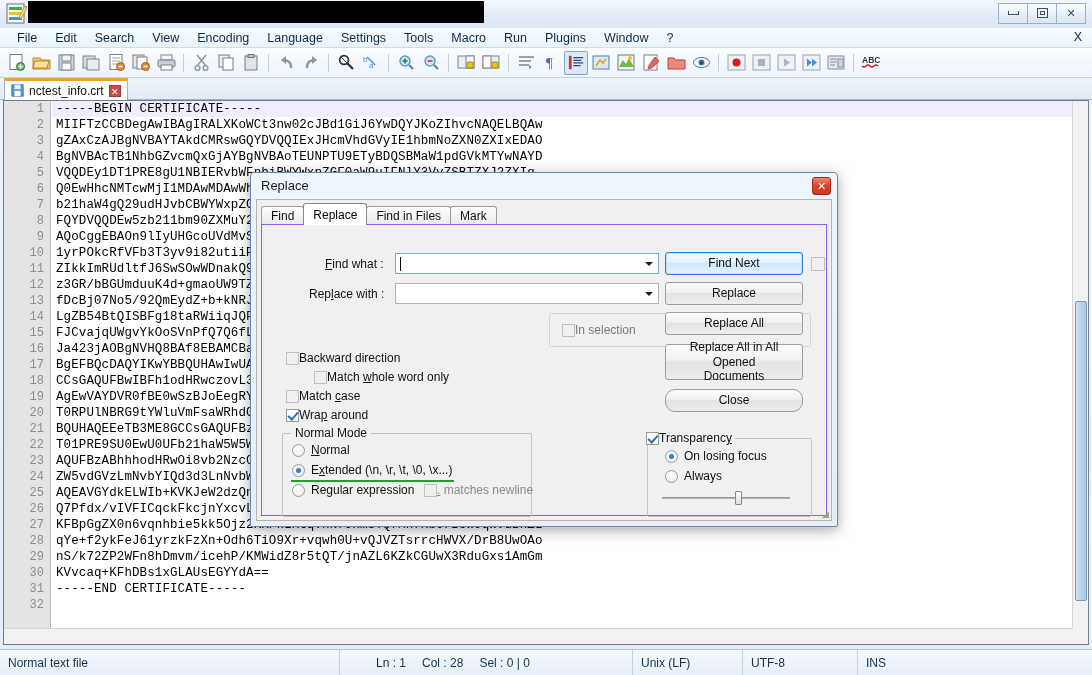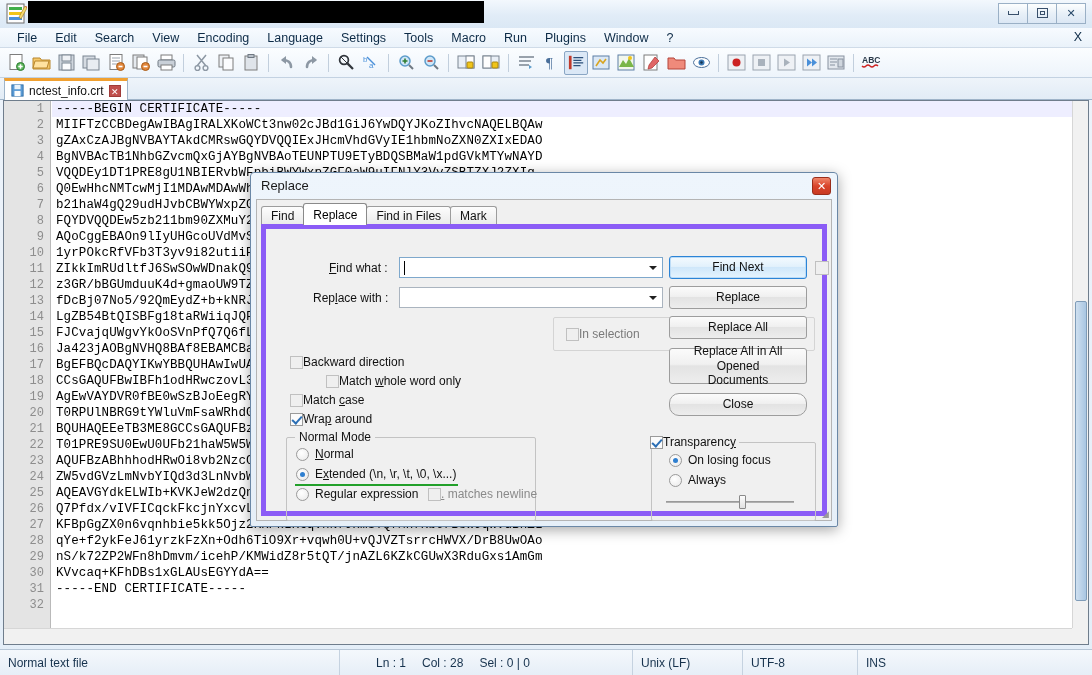--- a/index.html
+++ b/index.html
@@ -179,21 +179,21 @@
     margin-right:-1px; line-height:19px;
     border-radius:3px 3px 0 0;
     margin-top:18px;
   }
   .dtab.active {
     height:22px; line-height:22px; background:#ffffff; color:#000;
     border-color:#8a8a8a; z-index:3; position:relative;
   }
   .tabpane {
     position:absolute; left:4px; top:24px; right:4px; bottom:4px;
-    background:#f0f0f0; border:5px solid #8b5cf6;text-decoration:underline;
+    background:#f0f0f0; border:1px solid #8b5cf6;text-decoration:underline;
   }
 
   .lbl { position:absolute; font-size:12px; color:#111; }
   .lbl u { text-decoration:underline; }
 
   .combo {
     position:absolute; height:21px; background:#fff;
     border:1px solid #7ea8cc;
     display:flex; align-items:center;
   }
@@ -684,21 +684,21 @@
           <span>Replace All in All Opened Documents</span>
         </div>
         <div class="btn" style="left:403px; top:164px; width:138px; height:23px;border-radius:10px;">
           <span>Close</span>
         </div>
 
         <div class="chk" style="left:24px; top:126px;">
           <span class="chkbox dim"></span>
           <span>Backward direction</span>
         </div>
-        <div class="chk" style="left:24px; top:145px;padding-left:36px;">
+        <div class="chk" style="left:16px; top:145px;padding-left:36px;">
           <span class="chkbox dim"></span>
           <span>Match <u>w</u>hole word only</span>
         </div>
         <div class="chk" style="left:24px; top:164px;">
           <span class="chkbox dim"></span>
           <span>Match <u>c</u>ase</span>
         </div>
         <div class="chk" style="left:24px; top:183px;">
           <span class="chkbox checked"></span>
           <span>Wra<u>p</u> around</span>

